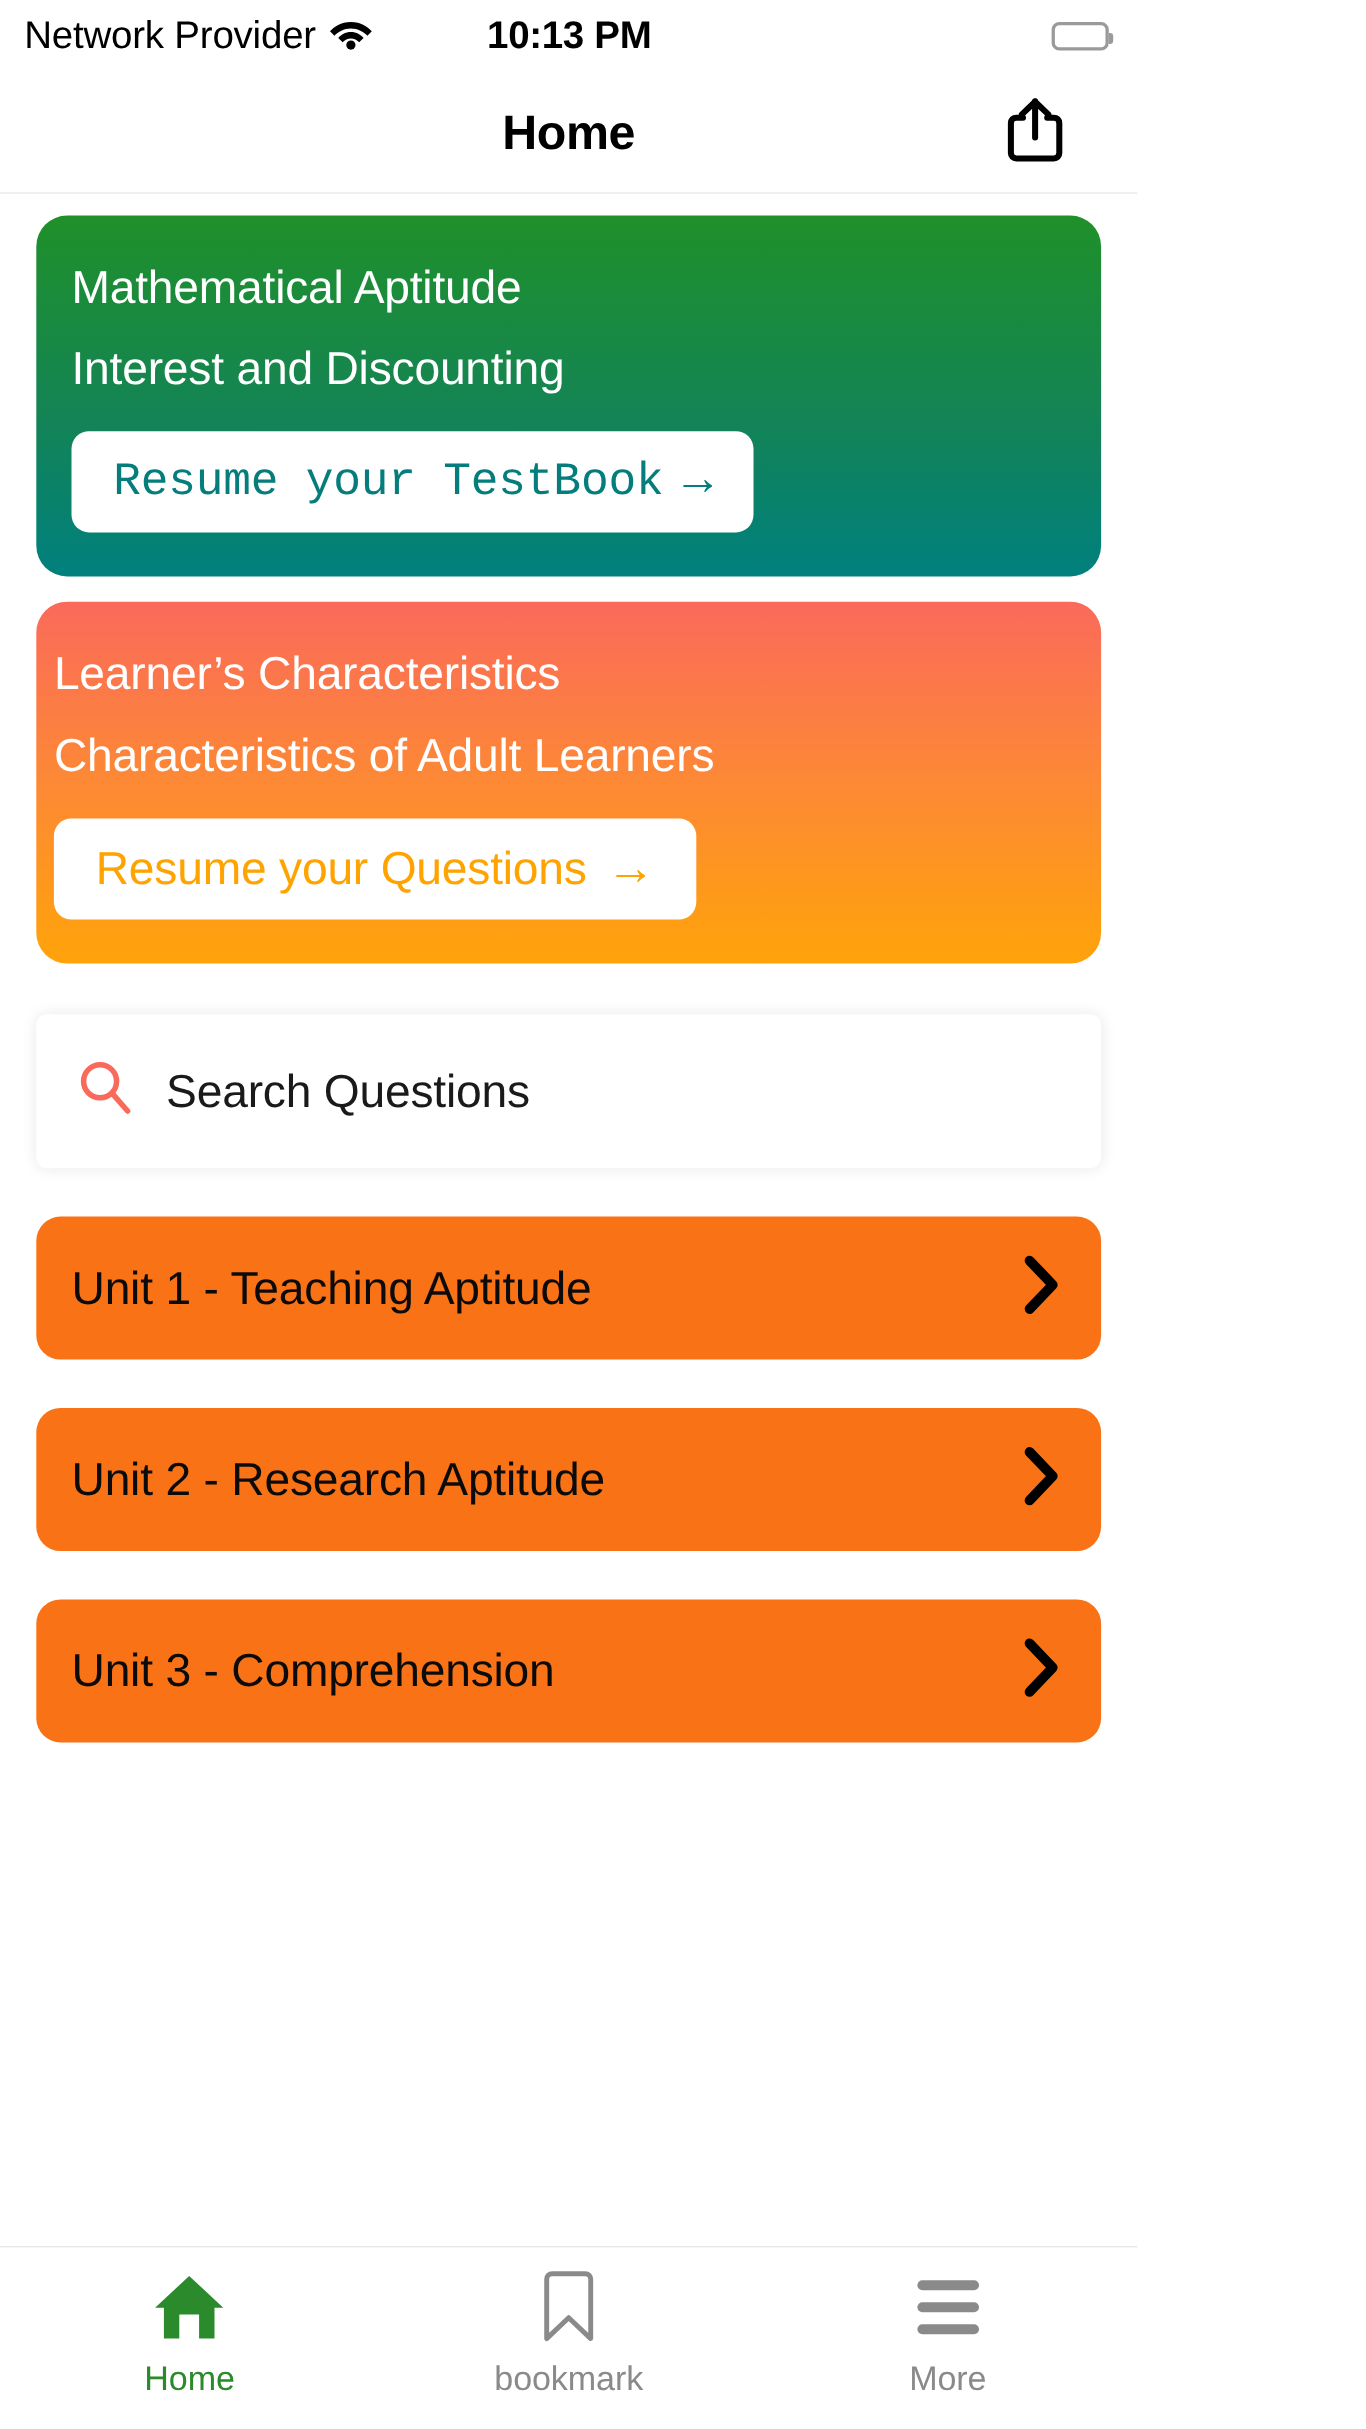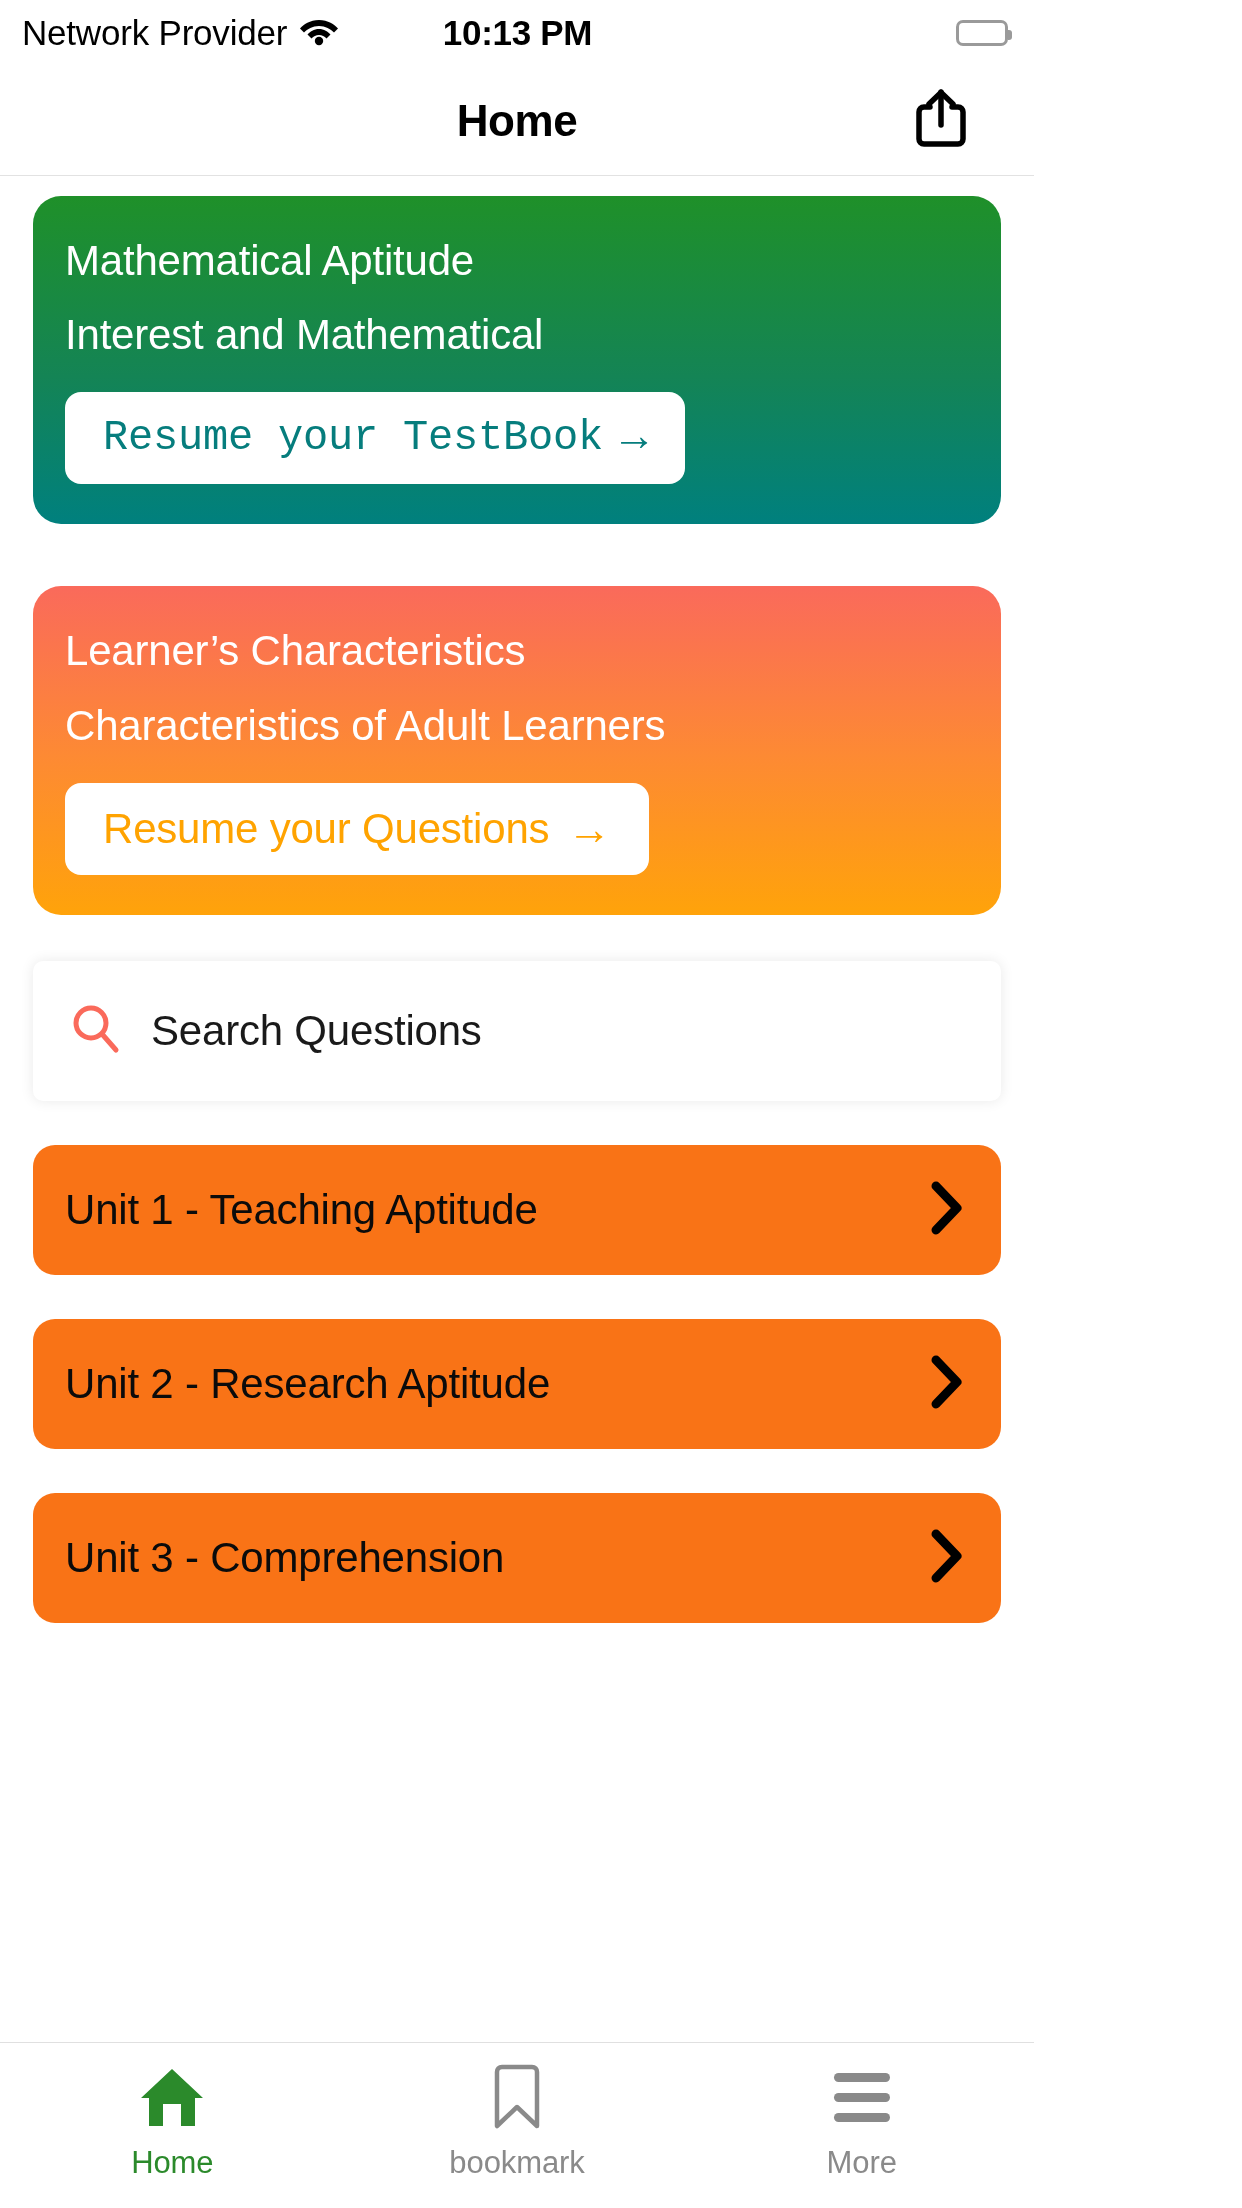--- a/index.html
+++ b/index.html
@@ -124,23 +124,24 @@
     border-radius: 28px;
     padding: 42px 32px 40px 32px;
     position: relative;
   }
   .card-green {
     margin-top: 20px;
     background: linear-gradient(to bottom, #1f9029 0%, #148455 55%, #00807e 100%);
     min-height: 288px;
   }
   .card-orange {
-    margin-top: 62px;
+    margin-top: 23px;
     background: linear-gradient(to bottom, #fa6a5b 0%, #fd8a33 52%, #ffa30a 100%);
     min-height: 288px;
+    padding-left: 16px;
   }
   .card-title {
     font-size: 42px;
     color: #ffffff;
     letter-spacing: -0.2px;
     line-height: 1.1;
     margin-bottom: 28px;
   }
   .card-sub {
     font-size: 42px;
@@ -276,21 +277,21 @@
           <path d="M16 18 L10 18 C7 18 5 20 5 23 L5 50 C5 53 7 55 10 55 L44 55 C47 55 49 53 49 50 L49 23 C49 20 47 18 44 18 L38 18" stroke="#000" stroke-width="5.5" stroke-linecap="round" stroke-linejoin="round" fill="none"></path>
         </svg>
       </span>
     </button>
   </div>
 
   <div class="content">
 
     <div class="card card-green">
       <div class="card-title">Mathematical Aptitude</div>
-      <div class="card-sub">Interest and Mathematical</div>
+      <div class="card-sub">Interest and Discounting</div>
       <button class="resume-btn resume-green">
         <span>Resume your TestBook</span>
         <span class="arrow-glyph">→</span>
       </button>
     </div>
 
     <div class="card card-orange">
       <div class="card-title">Learner’s Characteristics</div>
       <div class="card-sub">Characteristics of Adult Learners</div>
       <button class="resume-btn resume-orange">

